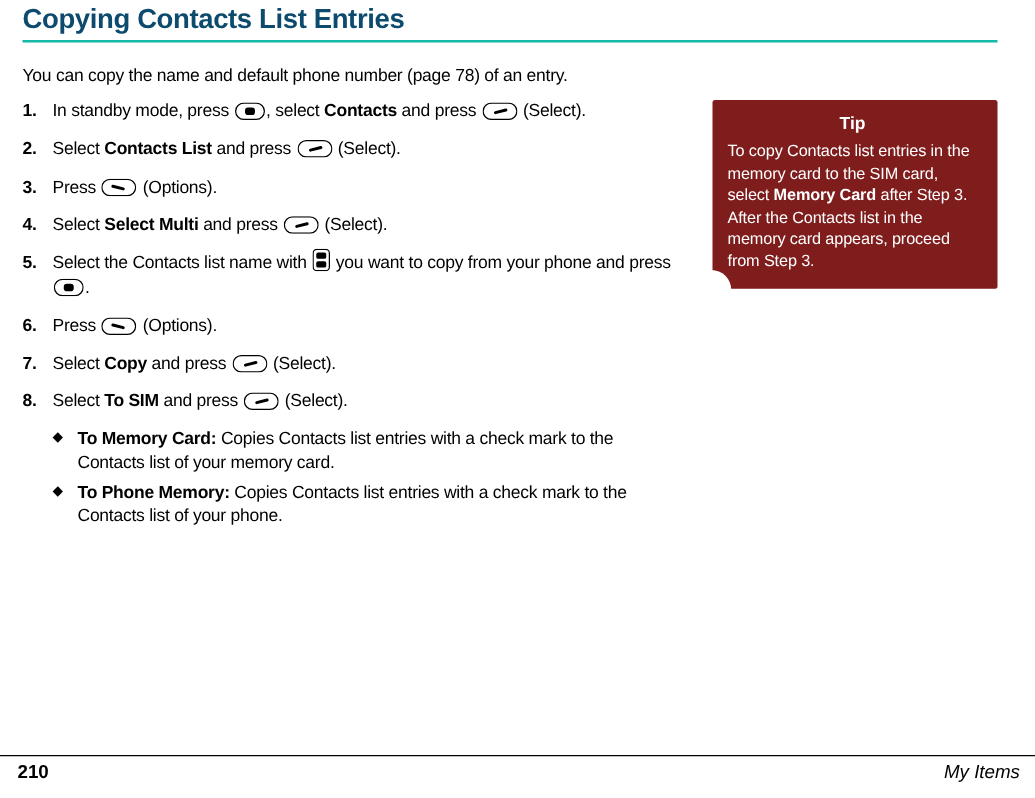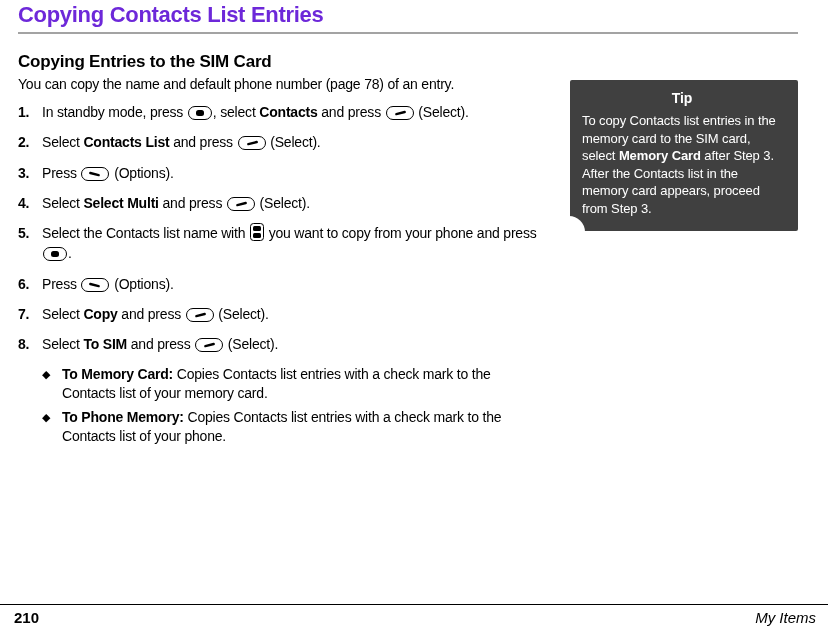--- a/index.html
+++ b/index.html
@@ -9,25 +9,25 @@
     background: #fff;
     font-family: "Helvetica Neue", Arial, sans-serif;
     position: relative;
     color: #000;
     font-stretch: condensed;
   }
   .page {
     padding: 2px 30px 0 18px;
   }
   .title {
-    color: #6d28d9;
+    color: #0c4a6e;
     font-weight: bold;
     font-size: 22px;
     letter-spacing: -0.3px;
-    border-bottom: 2px solid #a3a3a3;
+    border-bottom: 2px solid #14b8a6;
     padding-bottom: 4px;
     margin-bottom: 18px;
     font-stretch: condensed;
   }
   .columns {
     display: flex;
     gap: 28px;
   }
   .main {
     flex: 1;
@@ -91,21 +91,21 @@
     font-size: 11px;
     top: 2px;
   }
   .icon {
     display: inline-block;
     vertical-align: -3px;
     margin: 0 1px;
   }
   .icon svg { display: block; }
   .tip-box {
-    background: #404040;
+    background: #7f1d1d;
     color: #fff;
     border-radius: 2px;
     padding: 10px 16px 14px 12px;
     position: relative;
   }
   .tip-box::after {
     content: "";
     position: absolute;
     bottom: -1px;
     left: -1px;
@@ -162,21 +162,20 @@
       <rect x="3" y="10" width="8" height="5" rx="1.5" fill="#000"></rect>
     </g>
   </defs>
 </svg>
 
 <div class="page">
   <h1 class="title">Copying Contacts List Entries</h1>
 
   <div class="columns">
     <div class="main">
-      <h2 class="subheading">Copying Entries to the SIM Card</h2>
       <p class="intro">You can copy the name and default phone number (page 78) of an entry.</p>
 
       <ol class="steps">
         <li>
           <span>In standby mode, press </span><span class="icon"><svg width="24" height="14">
                 <use href="#ic-center-key"></use>
               </svg></span><span>, select </span><span class="b">Contacts</span><span> and press </span><span class="icon"><svg width="28" height="14">
                 <use href="#ic-left-softkey"></use>
               </svg></span><span> (Select).</span>
         </li>

